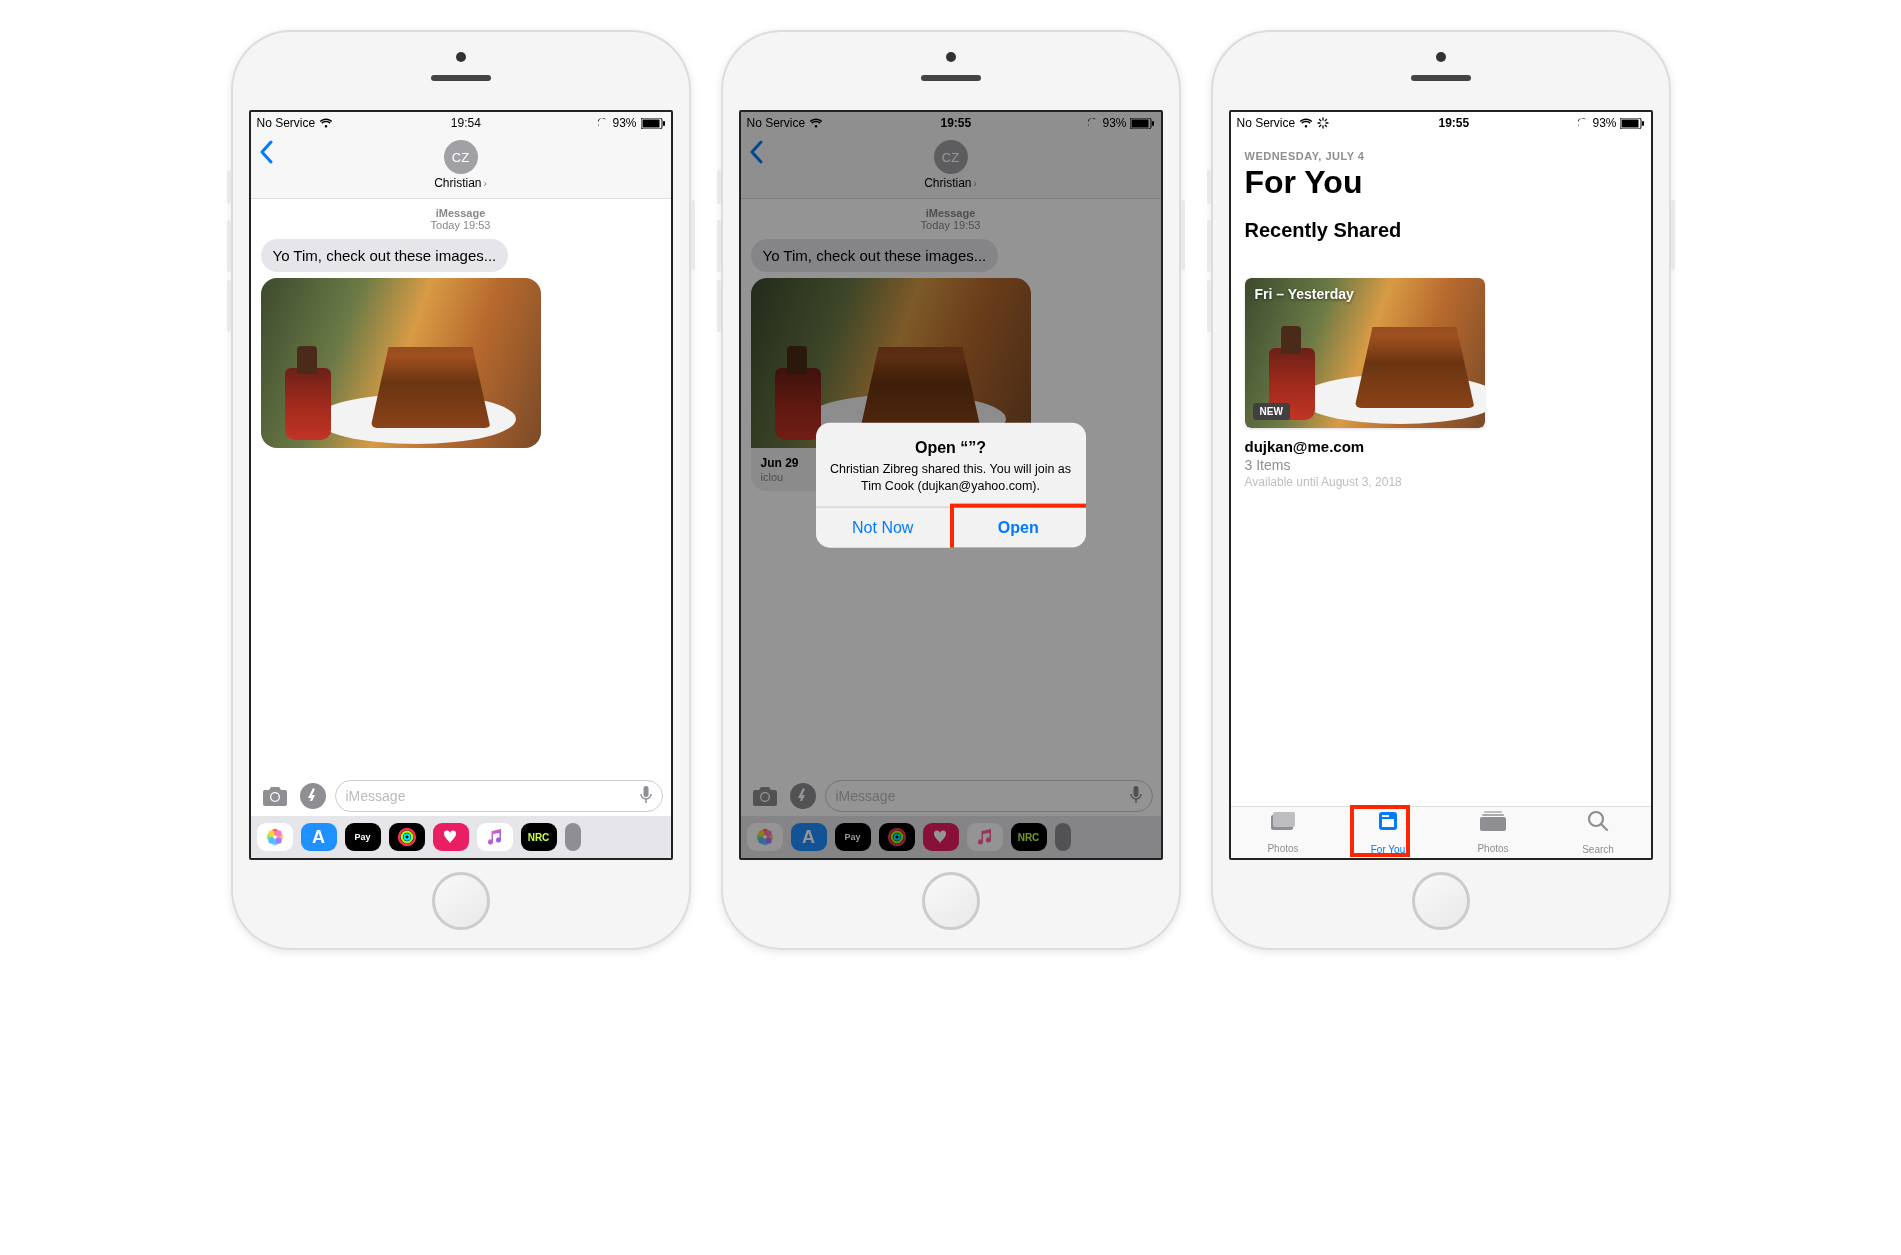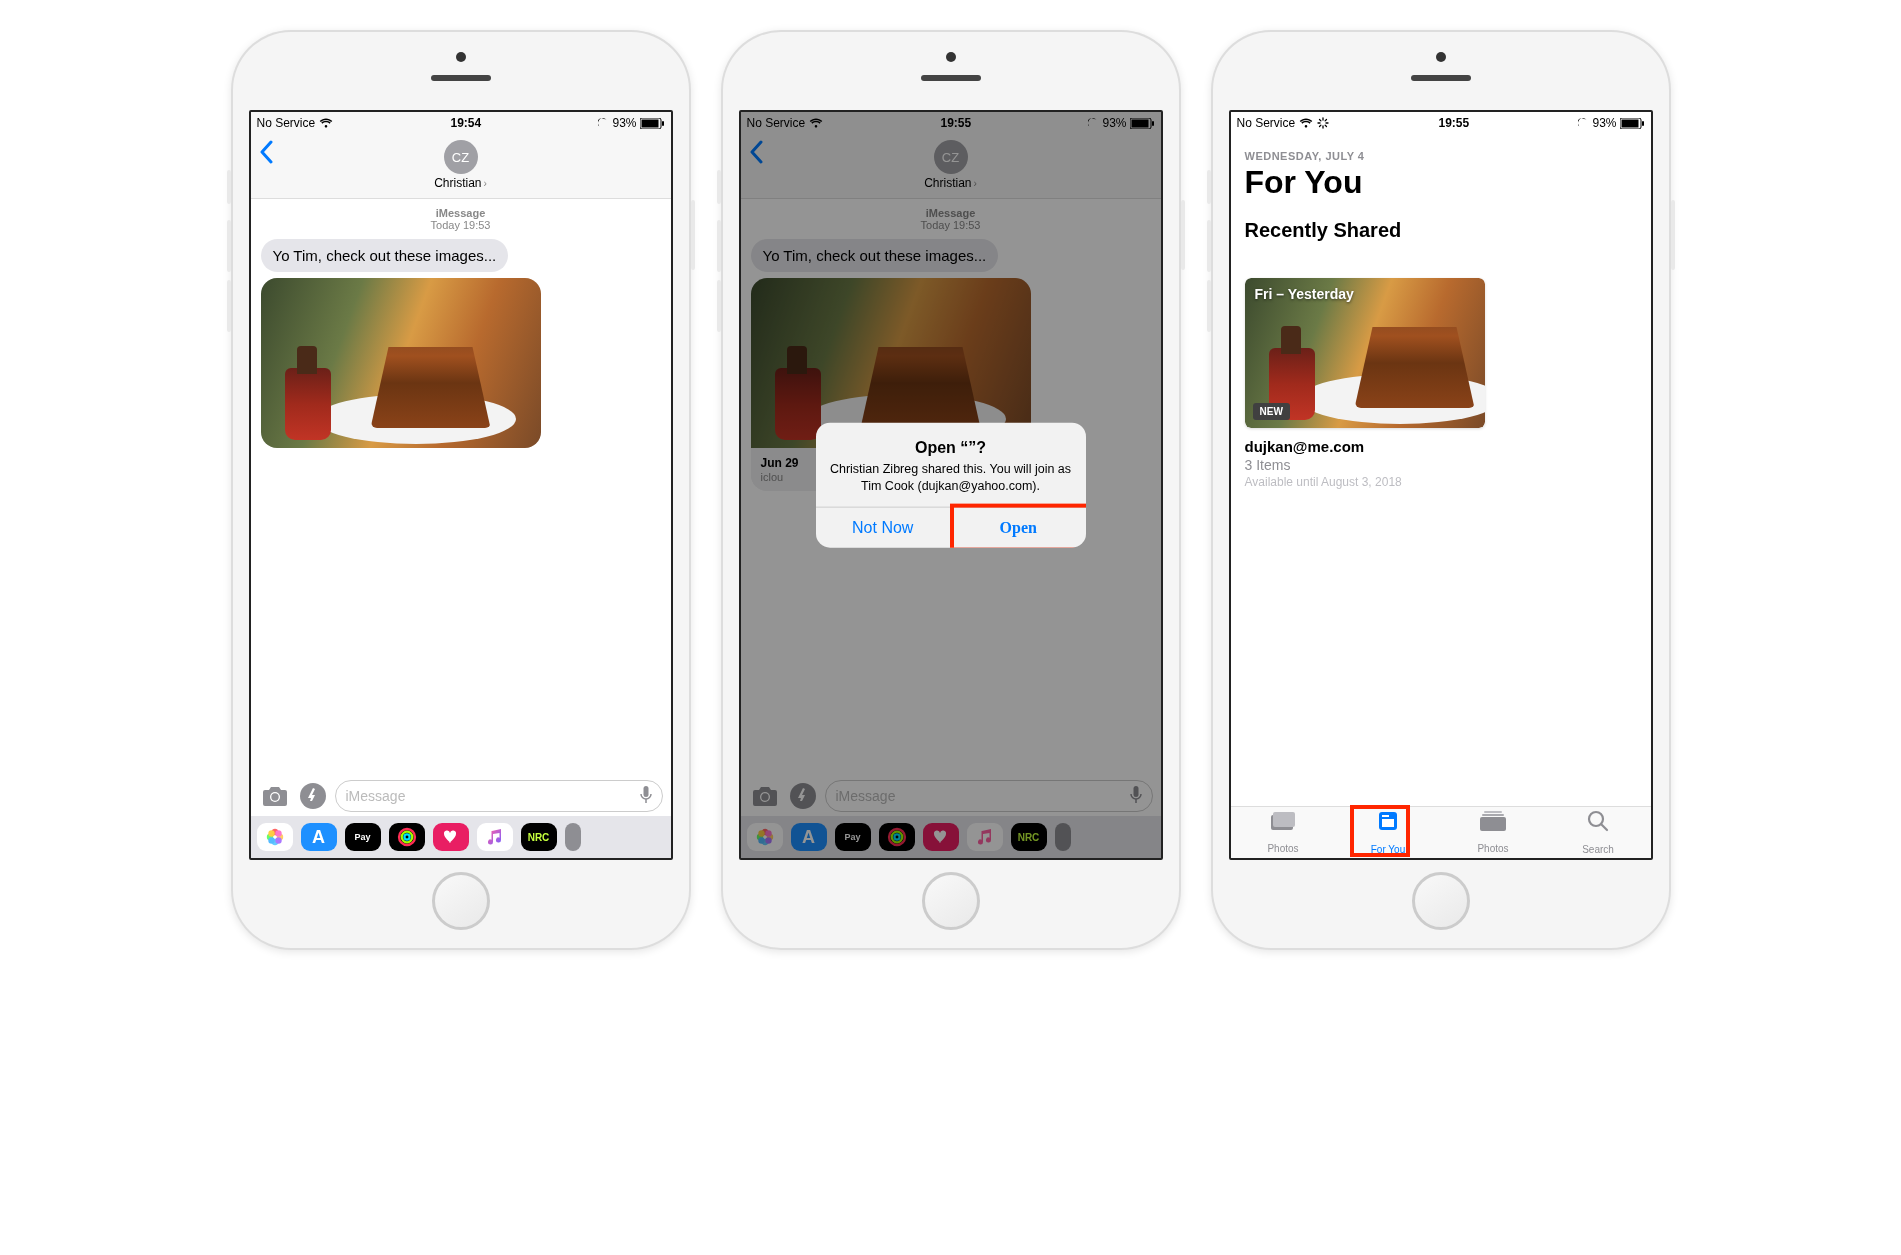--- a/index.html
+++ b/index.html
@@ -213,21 +213,21 @@
     text-align: center;
   }
   .alert-body { padding: 16px 14px 12px 14px; }
   .alert-title { font-size: 16px; font-weight: 600; margin-bottom: 4px;}
   .alert-msg { font-size: 12.5px; color: #000; line-height:1.35;}
   .alert-btns { display: flex; border-top: 1px solid #ccc;}
   .alert-btn {
     flex:1; padding: 11px 0;
     color: #007aff; font-size: 16px;
   }
-  .alert-btn.bold { font-weight: 600; font-family: Liberation Serif, serif; }
+  .alert-btn.bold { font-weight: 600; }
   .alert-btn + .alert-btn { border-left:1px solid #ccc;}
   .red-frame { position:absolute; border:4px solid #ff2600; pointer-events:none;}
   
   .photos-body { flex:1; padding: 10px 14px; overflow:hidden;}
   .eyebrow { font-size: 11px; letter-spacing: .5px; color: #8e8e93; font-weight:600; margin-top:6px;}
   .h1 { font-size: 32px; font-weight: 800; margin-top: 2px; margin-bottom: 18px;}
   .h2 { font-size: 20px; font-weight: 700; margin-bottom: 10px;}
   .card {
     width: 240px;
     border-radius: 6px;
@@ -288,21 +288,21 @@
 
     <div class="status">
       <div class="left">
         <span>No Service</span>
         <span>
           <svg width="14" height="10" viewBox="0 0 14 10">
               <path d="M7 9.5c.7 0 1.3-.6 1.3-1.3S7.7 6.9 7 6.9s-1.3.6-1.3 1.3S6.3 9.5 7 9.5zM3.4 5.7C4.4 4.8 5.6 4.3 7 4.3s2.6.5 3.6 1.4l1.1-1.1C10.4 3.4 8.8 2.7 7 2.7S3.6 3.4 2.3 4.6l1.1 1.1zM.7 3C2.4 1.4 4.6.5 7 .5s4.6.9 6.3 2.5l-1.1 1.1C10.8 2.8 9 2 7 2S3.2 2.8 1.8 4.1L.7 3z" fill="#000"></path>
             </svg>
         </span>
       </div>
-      <span style="font-weight:700">19:54</span>
+      <span style="font-weight:400">19:54</span>
       <div class="right">
         <span>
           <svg width="10" height="10" viewBox="0 0 10 10">
               <path d="M5 0A5 5 0 0 0 1.2 8.2 4 4 0 0 1 6 1a4 4 0 0 1 2.8 1.2A5 5 0 0 0 5 0z" fill="#000"></path>
             </svg>
         </span>
         <span>93%</span>
         <span>
           <svg width="24" height="11" viewBox="0 0 24 11">
               <rect x="0" y="0" width="21" height="11" rx="2" fill="none" stroke="#000"></rect>

